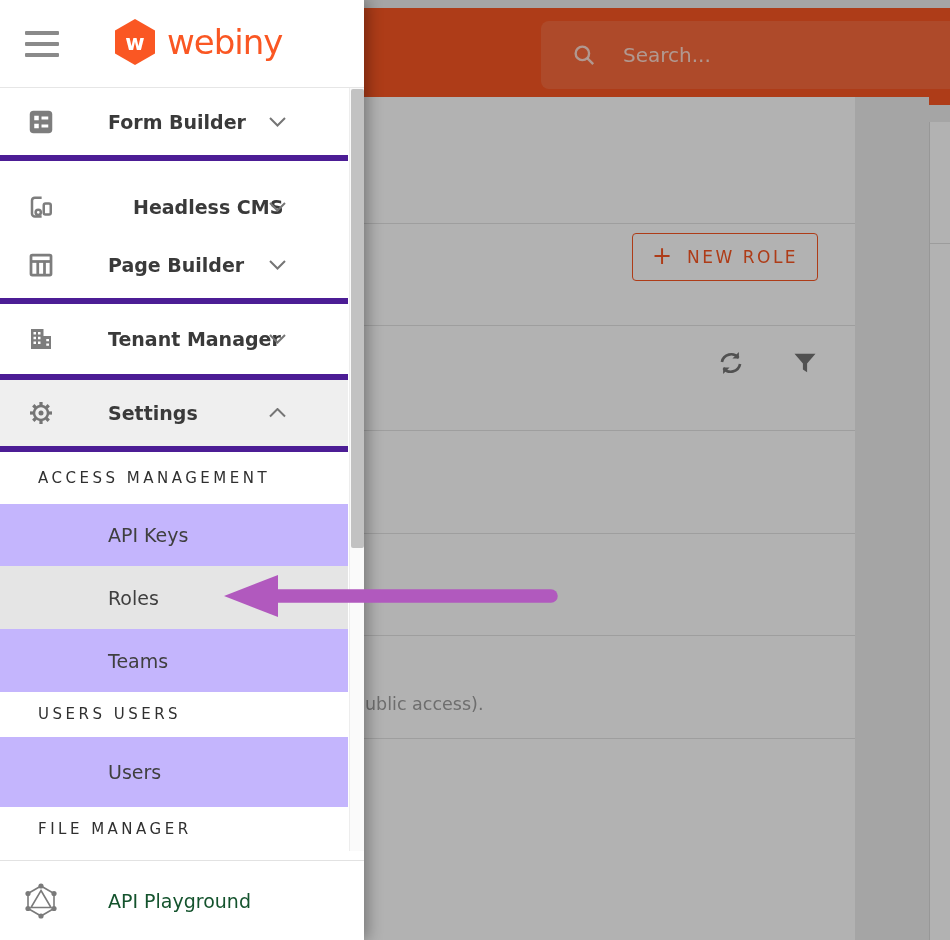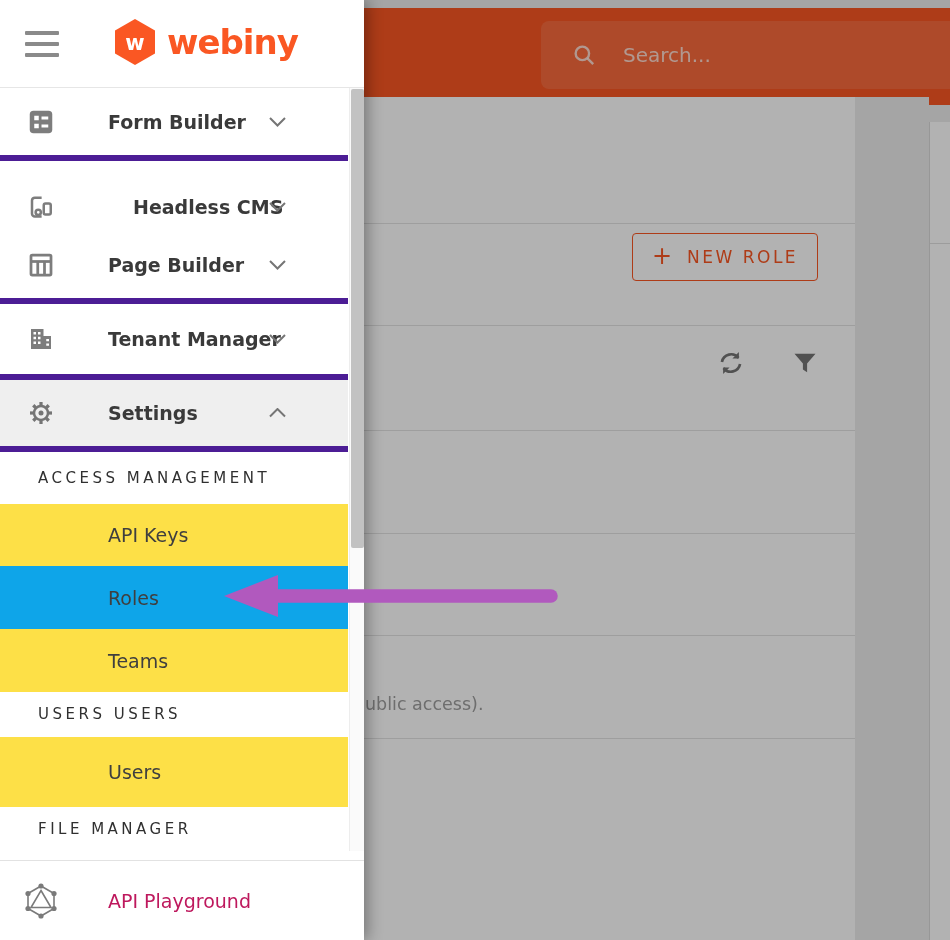--- a/index.html
+++ b/index.html
@@ -38,43 +38,43 @@
 
   
   .drawer { position:absolute; left:0; top:0; width:364px; height:940px; background:#fff; z-index:20;
     box-shadow:4px 0 14px rgba(0,0,0,0.32); }
   .drawer-header { position:absolute; left:0; top:0; width:364px; height:88px; background:#fff;
     border-bottom:1px solid #e6e6e6; }
   .hamburger { position:absolute; left:25px; top:31px; width:34px; height:26px; cursor:pointer;
     display:flex; flex-direction:column; justify-content:space-between; background:none; border:none; }
   .hamburger span { display:block; width:34px; height:4px; background:#8a8a8a; border-radius:1px; }
   .brand { position:absolute; left:112px; top:18px; display:flex; align-items:center; gap:9px; cursor:pointer; }
-  .brand-text { color:#fa5723; font-size:34px; font-weight:bold; letter-spacing:-1px; }
+  .brand-text { color:#fa5723; font-size:34px; font-weight:normal; letter-spacing:-1px; }
 
   .menu-row { position:absolute; left:0; width:348px; display:flex; align-items:center;
     border-bottom:6px solid #4c1d95; background:#fff; cursor:pointer; }
   .menu-row .mi { width:32px; margin-left:26px; display:flex; }
   .menu-row .ml { margin-left:50px; font-size:19px; font-weight:bold; color:#3a3a3a; }
   .menu-row .chev { position:absolute; right:62px; display:flex; }
   .sect-hdr { position:absolute; left:0; width:348px; display:flex; align-items:center;
     padding-left:38px; font-size:15px; letter-spacing:3.5px; color:#303030;text-align:center; }
   .sub-row { position:absolute; left:0; width:348px; display:flex; align-items:center;
-    padding-left:108px; font-size:19px; color:#3f3f3f; cursor:pointer; background:#fde047; }
+    padding-left:108px; font-size:19px; color:#3f3f3f; cursor:pointer; background:#c4b5fd; }
 
   .sb-track { position:absolute; left:349px; top:88px; width:15px; height:763px;
     background:#fafafa; border-left:1px solid #ededed; }
   .sb-thumb { position:absolute; left:1px; top:1px; width:13px; height:459px;
     background:#c2c2c2; border-radius:2px; cursor:grab; }
 
   .drawer-bottom { position:absolute; left:0; top:860px; width:364px; height:80px; background:#fff;
     border-top:1px solid #e2e2e2; }
   .bottom-row { position:absolute; left:0; top:0; width:364px; height:80px; display:flex;
     align-items:center; cursor:pointer; }
   .bottom-row .mi { width:34px; margin-left:24px; display:flex; }
-  .bottom-row .ml { margin-left:50px; font-size:19px; color:#be185d; }
+  .bottom-row .ml { margin-left:50px; font-size:19px; color:#14532d; }
 
   
   .anno-arrow { position:absolute; left:200px; top:565px; z-index:30; pointer-events:none; }
 </style>
 </head>
 <body>
 
 <div class="viewport">
 
   <div class="main">
@@ -239,21 +239,21 @@
             <polyline points="1,8.5 8.5,1 16,8.5"></polyline>
           </svg>
       </span>
     </div>
 
     <div class="sect-hdr" style="top:452px; height:52px;">ACCESS MANAGEMENT</div>
 
     <div class="sub-row" style="top:504px; height:62px;">
       <span>API Keys</span>
     </div>
-    <div class="sub-row" style="top:566px; height:63px; background:#0ea5e9;">
+    <div class="sub-row" style="top:566px; height:63px; background:#e5e5e5;">
       <span>Roles</span>
     </div>
     <div class="sub-row" style="top:629px; height:63px;">
       <span>Teams</span>
     </div>
 
     <div class="sect-hdr" style="top:690px; height:47px;">USERS USERS</div>
 
     <div class="sub-row" style="top:737px; height:70px;">
       <span>Users</span>

